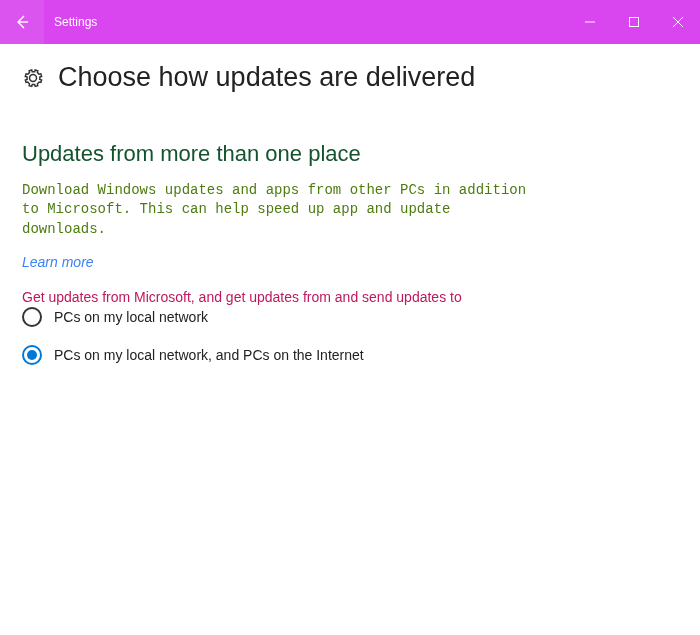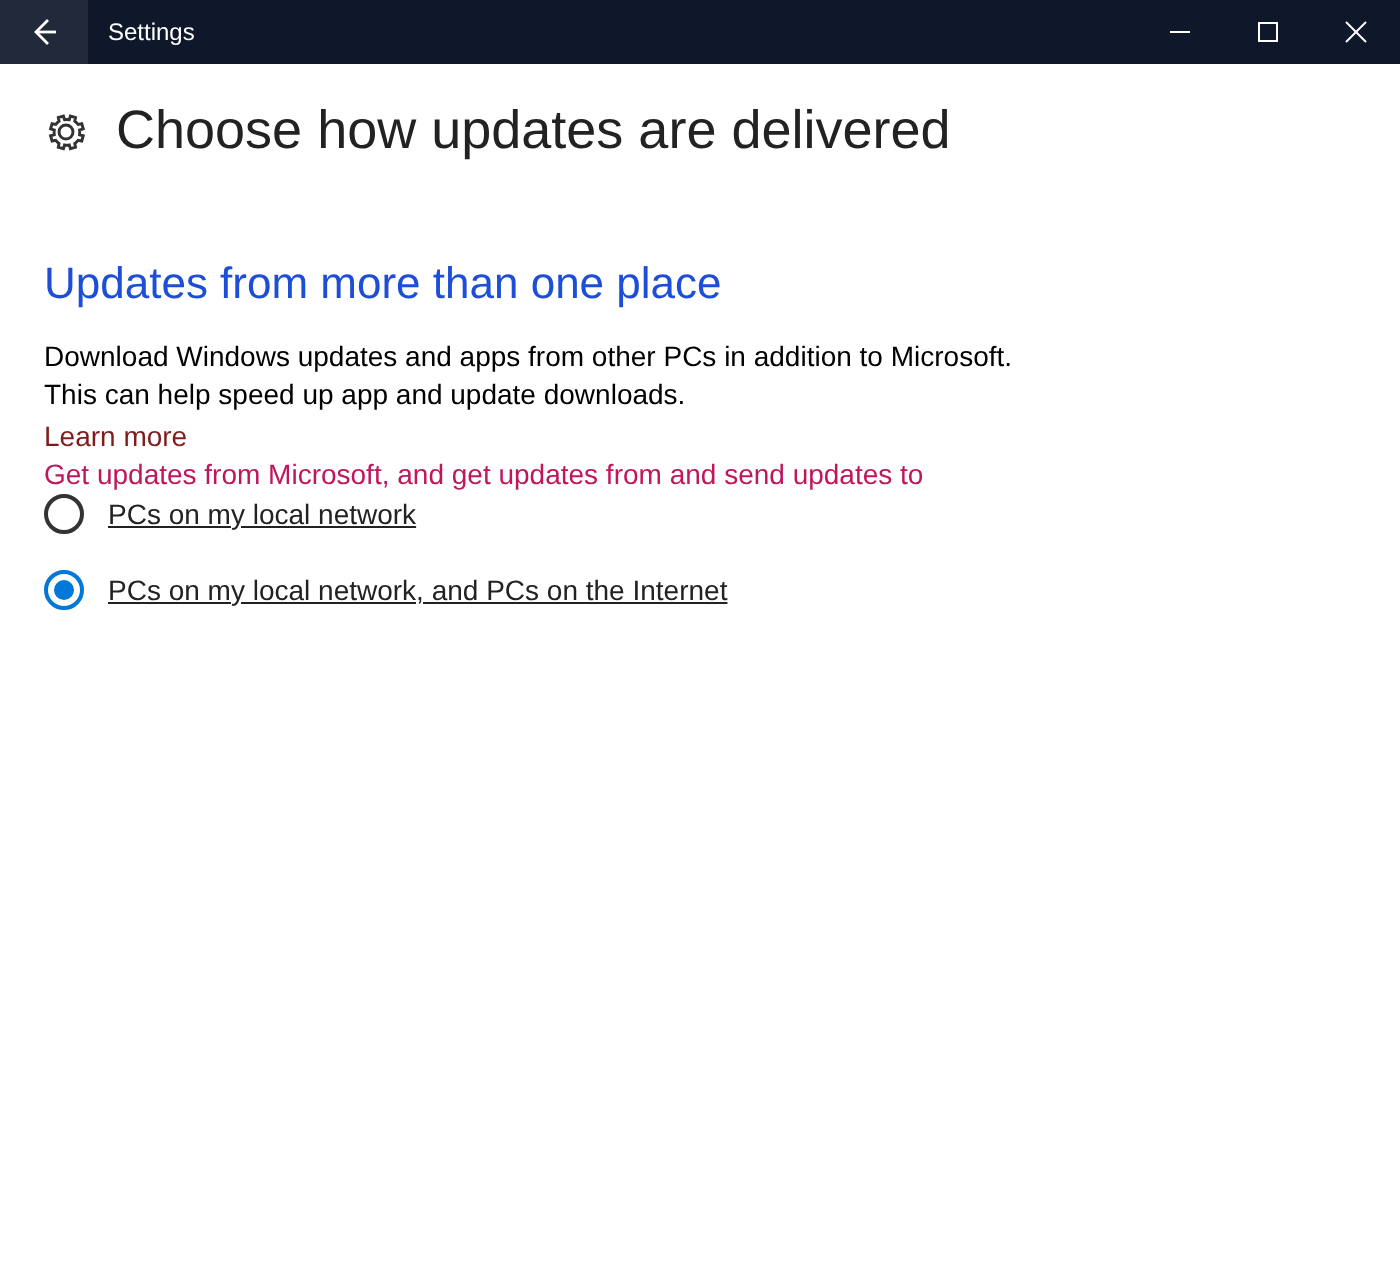--- a/index.html
+++ b/index.html
@@ -1,36 +1,36 @@
 <!DOCTYPE html>
 <html><head>
 <meta charset="utf-8">
 <style>
   * { box-sizing: border-box; margin: 0; padding: 0; }
   html, body { width: 700px; height: 635px; font-family: "Segoe UI", Arial, sans-serif; background: #fff; color: #222; overflow: hidden; }
-  .titlebar { height: 32px; background: #0f172a; color: #fff; display: flex; align-items: stretch; font-size: 12px; }
+  .titlebar { height: 44px; background: #d946ef; color: #fff; display: flex; align-items: stretch; font-size: 12px; }
   .tb-back { width: 44px; display: flex; align-items: center; justify-content: center; background: rgba(255,255,255,0.08); }
   .tb-title { flex: 0 0 auto; display: flex; align-items: center; padding-left: 10px; }
   .tb-spacer { flex: 1; }
   .tb-btn { width: 44px; display: flex; align-items: center; justify-content: center; }
   .tb-btn svg, .tb-back svg { display: block; }
   .header { display: flex; align-items: center; gap: 14px; padding: 18px 22px 0 22px; }
   .gear { width: 22px; height: 22px; color: #333; }
   .page-title { font-weight: 300; font-size: 27px; color: #222; }
   .content { padding: 48px 22px 0 22px; max-width: 560px; }
-  .section-heading { font-weight: 300; font-size: 22px; color: #1d4ed8; margin-bottom: 14px; }
-  .body-text { font-size: 14px; line-height: 1.38; color: #000000; margin-bottom: 2px; max-width: 510px; }
-  .link { color: #7f1d1d; font-size: 14px; display: inline-block; margin-bottom: 2px; cursor: pointer; }
+  .section-heading { font-weight: 300; font-size: 22px; color: #14532d; margin-bottom: 14px; }
+  .body-text { font-size: 14px; line-height: 1.38; color: #4d7c0f; margin-bottom: 14px; max-width: 510px; font-family: Liberation Mono, monospace; }
+  .link { color: #3b82f6; font-size: 14px; display: inline-block; margin-bottom: 18px; cursor: pointer; font-style: italic; }
   .para2 { font-size: 14px; line-height: 1.38; color: #333; max-width: 510px; margin-bottom: 14px; }
   .toggle-row { display: flex; align-items: center; gap: 12px; margin-bottom: 22px; }
   .toggle { width: 44px; height: 20px; border-radius: 10px; background: #0078d7; position: relative; }
   .toggle::after { content: ""; position: absolute; right: 3px; top: 3px; width: 14px; height: 14px; background: #fff; border-radius: 50%; }
   .toggle-label { font-size: 14px; color: #222; }
   .lead-text { font-size: 14px; line-height: 1.38; color: #be185d; max-width: 510px; }
-  .radio-row { display: flex; align-items: center; gap: 12px; margin-bottom: 18px; cursor: pointer; text-decoration: underline; }
+  .radio-row { display: flex; align-items: center; gap: 12px; margin-bottom: 18px; cursor: pointer; }
   .radio { width: 20px; height: 20px; border: 2px solid #333; border-radius: 50%; position: relative; flex-shrink: 0; }
   .radio.selected { border-color: #0078d7; }
   .radio.selected::after { content: ""; position: absolute; left: 50%; top: 50%; width: 10px; height: 10px; background: #0078d7; border-radius: 50%; transform: translate(-50%, -50%); }
   .radio-label { font-size: 14px; color: #222; }
 </style>
 </head>
 <body>
 
 <div class="titlebar">
   <div class="tb-back">

